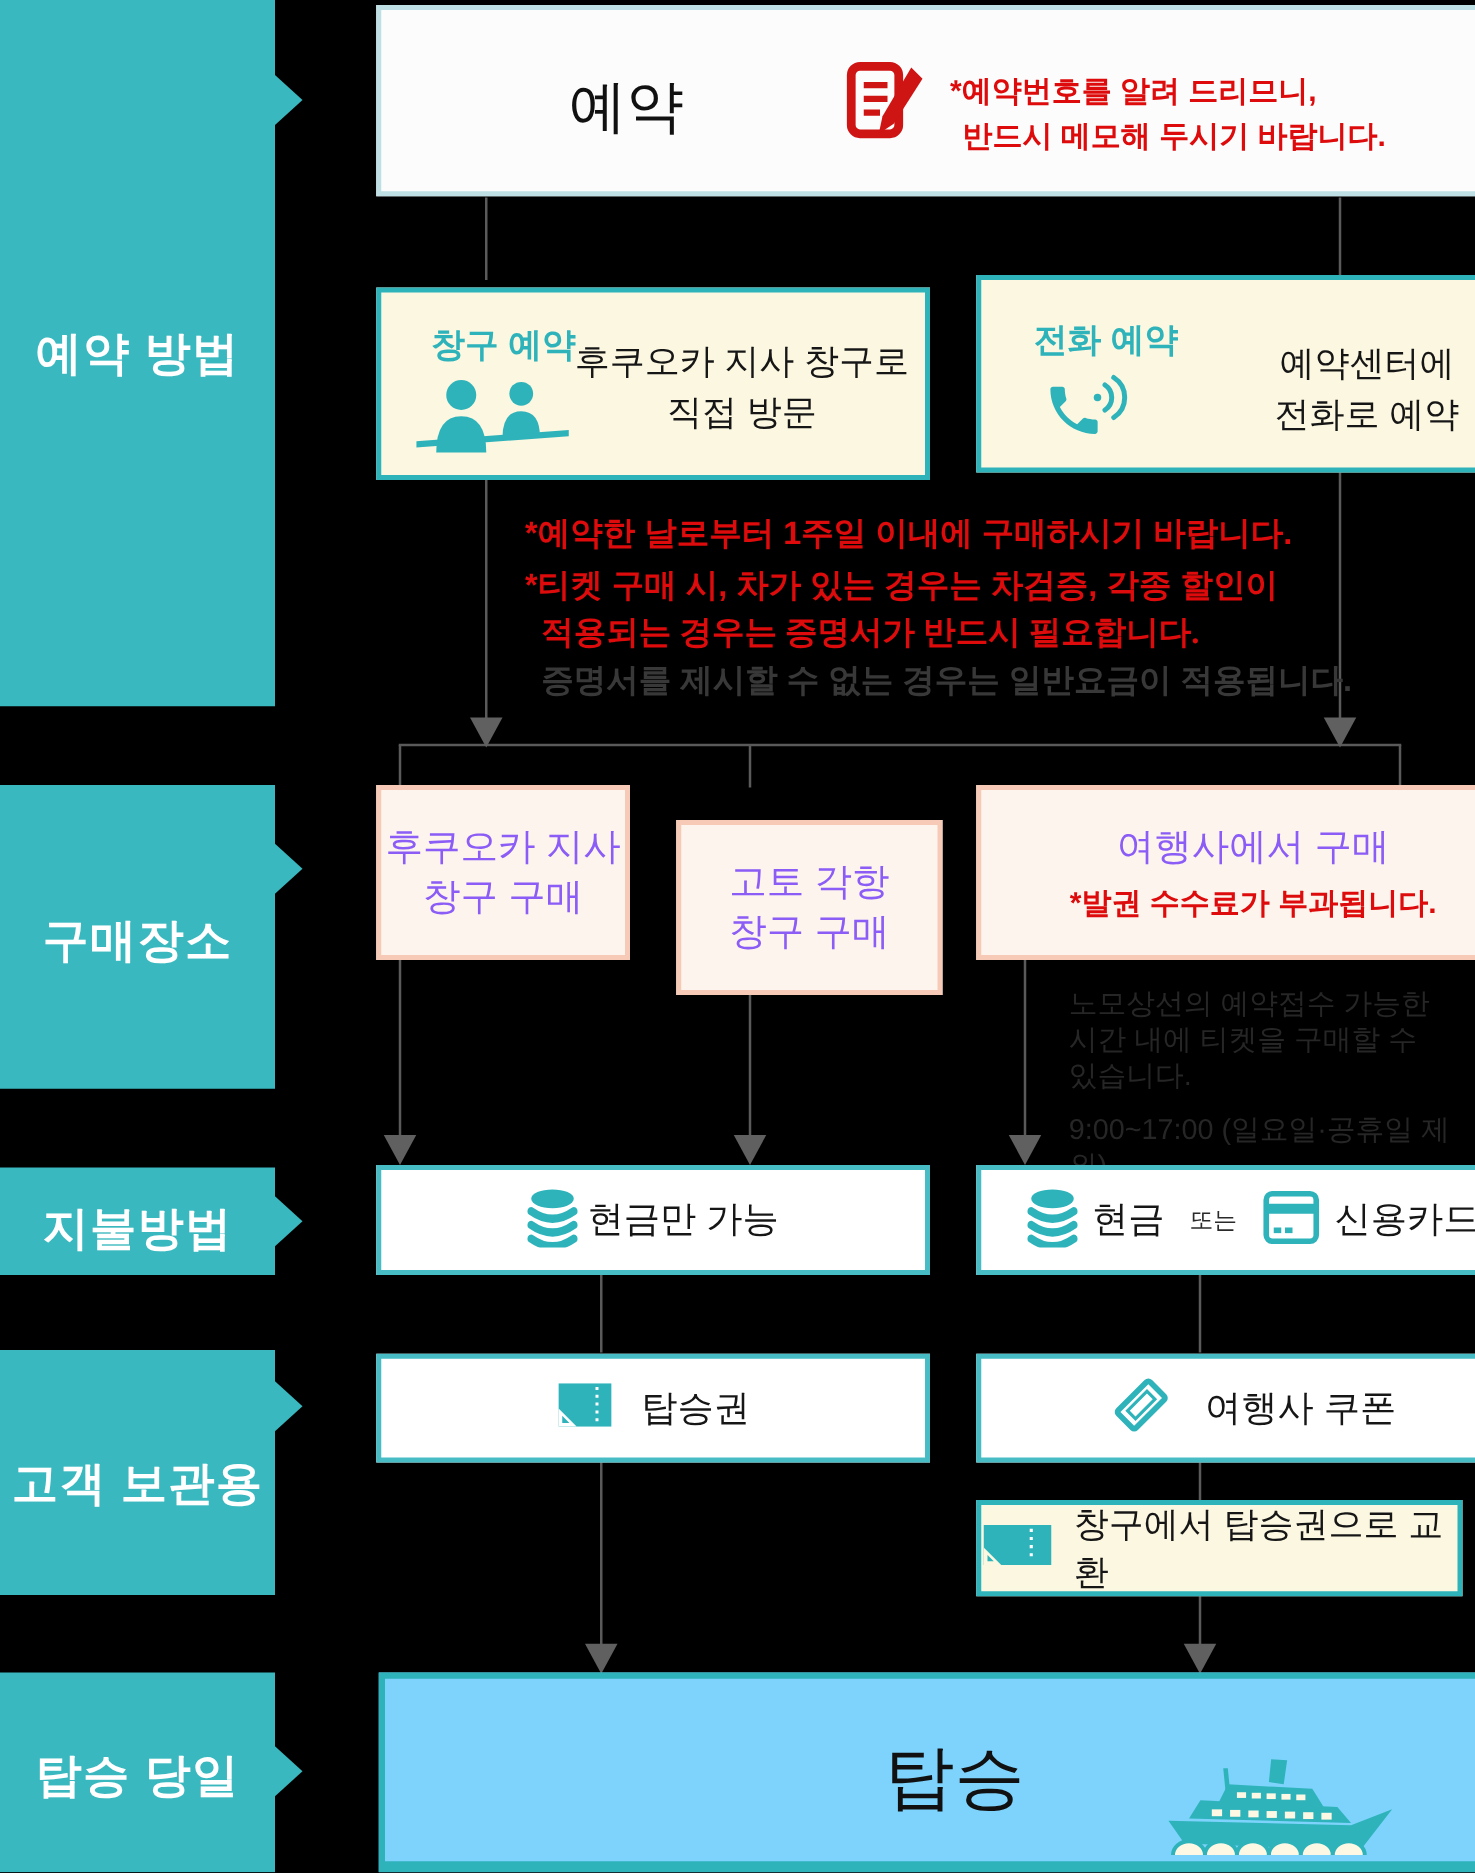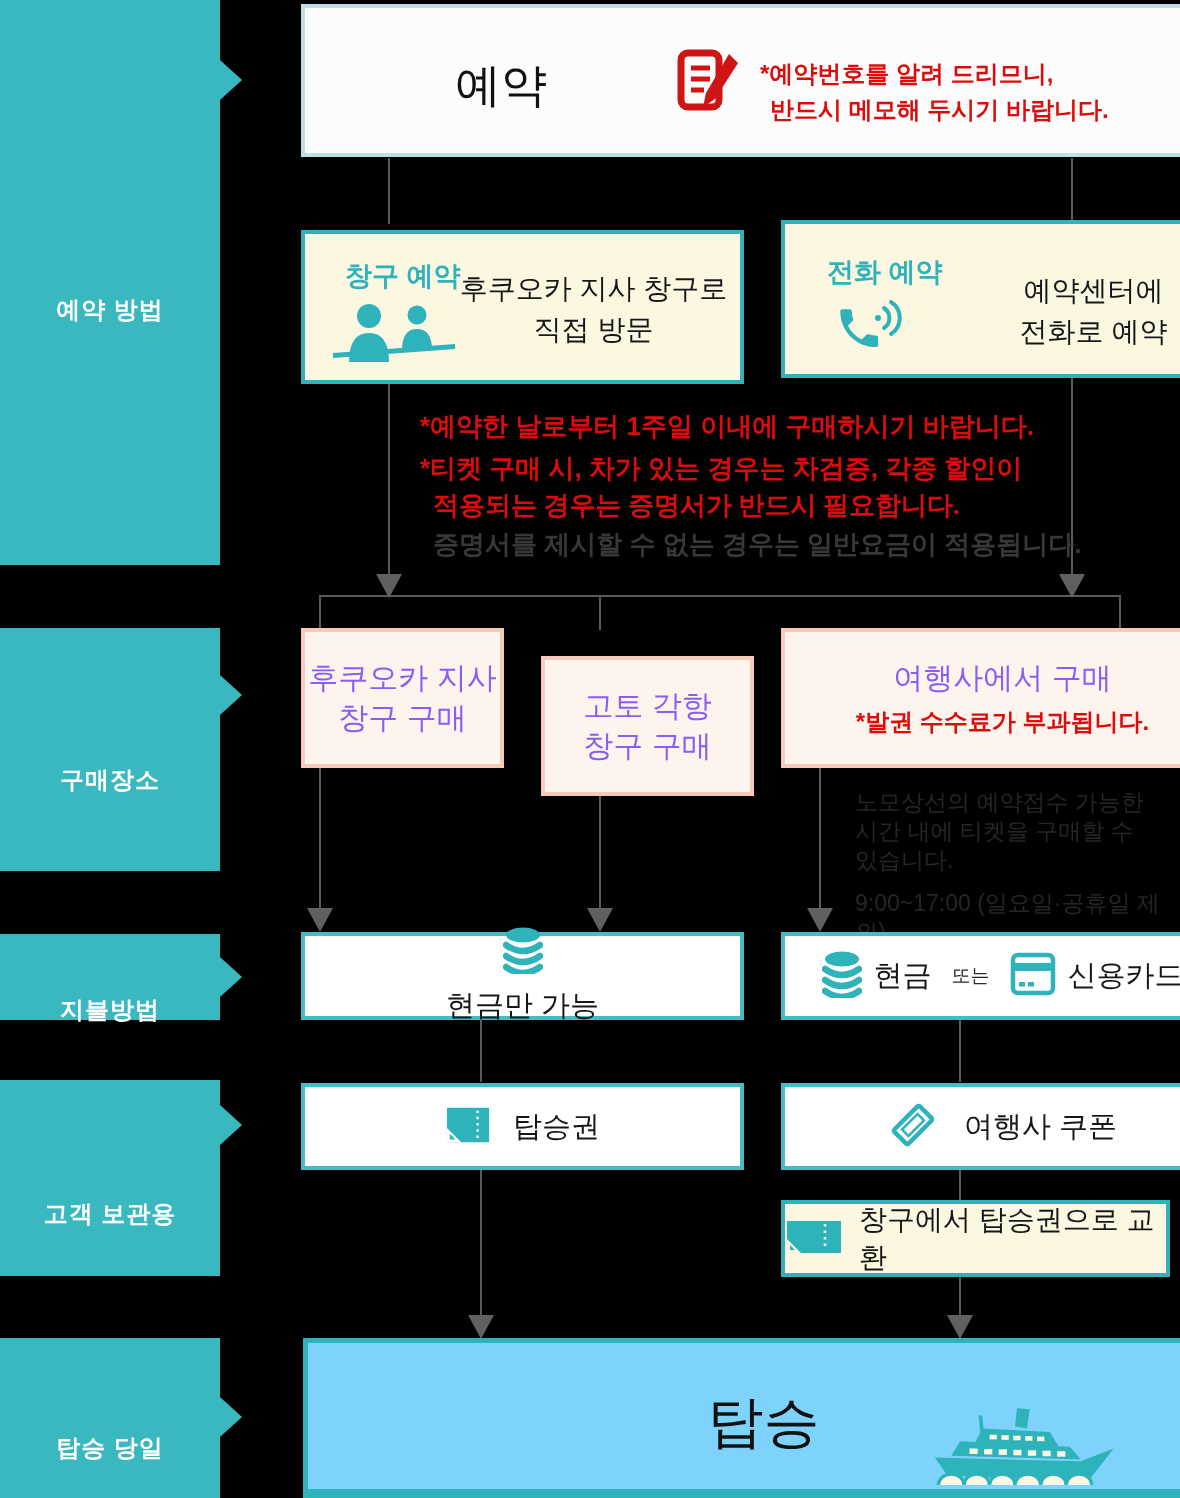--- a/index.html
+++ b/index.html
@@ -3,21 +3,21 @@
 <meta charset="utf-8">
 <style>
   html,body{margin:0;padding:0;background:#000;}
   .canvas{
     position:relative;width:1180px;height:1498px;background:#000;overflow:hidden;
     font-family:"Liberation Sans","DejaVu Sans",sans-serif;color:#191919;
   }
   .abs{position:absolute;box-sizing:border-box;}
   
   .side{background:#39b8bf;left:0;width:220px;}
-  .side-label{left:0;width:220px;text-align:center;color:#fff;font-size:24px;font-weight:700;letter-spacing:1px;margin-top:36px;}
+  .side-label{left:0;width:220px;text-align:center;color:#fff;font-size:37px;font-weight:700;letter-spacing:1px;}
   .side-arrow{width:0;height:0;border-top:20px solid transparent;border-bottom:20px solid transparent;border-left:22px solid #39b8bf;left:220px;}
   
   .vline{width:2px;background:#5a5a5a;}
   .hline{height:2px;background:#5a5a5a;}
   .down-arrow{width:0;height:0;border-left:13px solid transparent;border-right:13px solid transparent;border-top:24px solid #606060;}
   
   .box{box-sizing:border-box;margin-left:44px;}
   .reservation-box{background:#fcfcfc;border:4px solid #bedfe3;}
   .cream-box{background:#fbf7e0;border:4px solid #2fb3bb;}
   .white-box{background:#ffffff;border:4px solid #47bcc4;}
@@ -155,21 +155,21 @@
     <div class="red-note" style="font-size:24px;">*발권 수수료가 부과됩니다.</div>
   </div>
 
   <div class="abs ghost" style="left:855px;top:788px;width:330px;">
     <div>노모상선의 예약접수 가능한</div>
     <div>시간 내에 티켓을 구매할 수</div>
     <div>있습니다.</div>
     <div style="margin-top:14px;">9:00~17:00 (일요일·공휴일 제외)</div>
   </div>
 
-  <div class="abs box white-box flexrow" style="left:257px;top:932px;width:443px;height:88px;gap:8px;flex-direction:column;">
+  <div class="abs box white-box flexrow" style="left:257px;top:932px;width:443px;height:88px;gap:8px;">
     <span>
       <svg width="40" height="48" viewBox="0 0 40 48">
         <ellipse cx="20" cy="9" rx="17" ry="7.5" fill="#2fb3bb"></ellipse>
         <path d="M3 19 q17 12 34 0" stroke="#2fb3bb" stroke-width="6.5" fill="none" stroke-linecap="round"></path>
         <path d="M3 30 q17 12 34 0" stroke="#2fb3bb" stroke-width="6.5" fill="none" stroke-linecap="round"></path>
         <path d="M3 41 q17 12 34 0" stroke="#2fb3bb" stroke-width="6.5" fill="none" stroke-linecap="round"></path>
       </svg>
     </span>
     <span class="payment-label">현금만 가능</span>
   </div>

